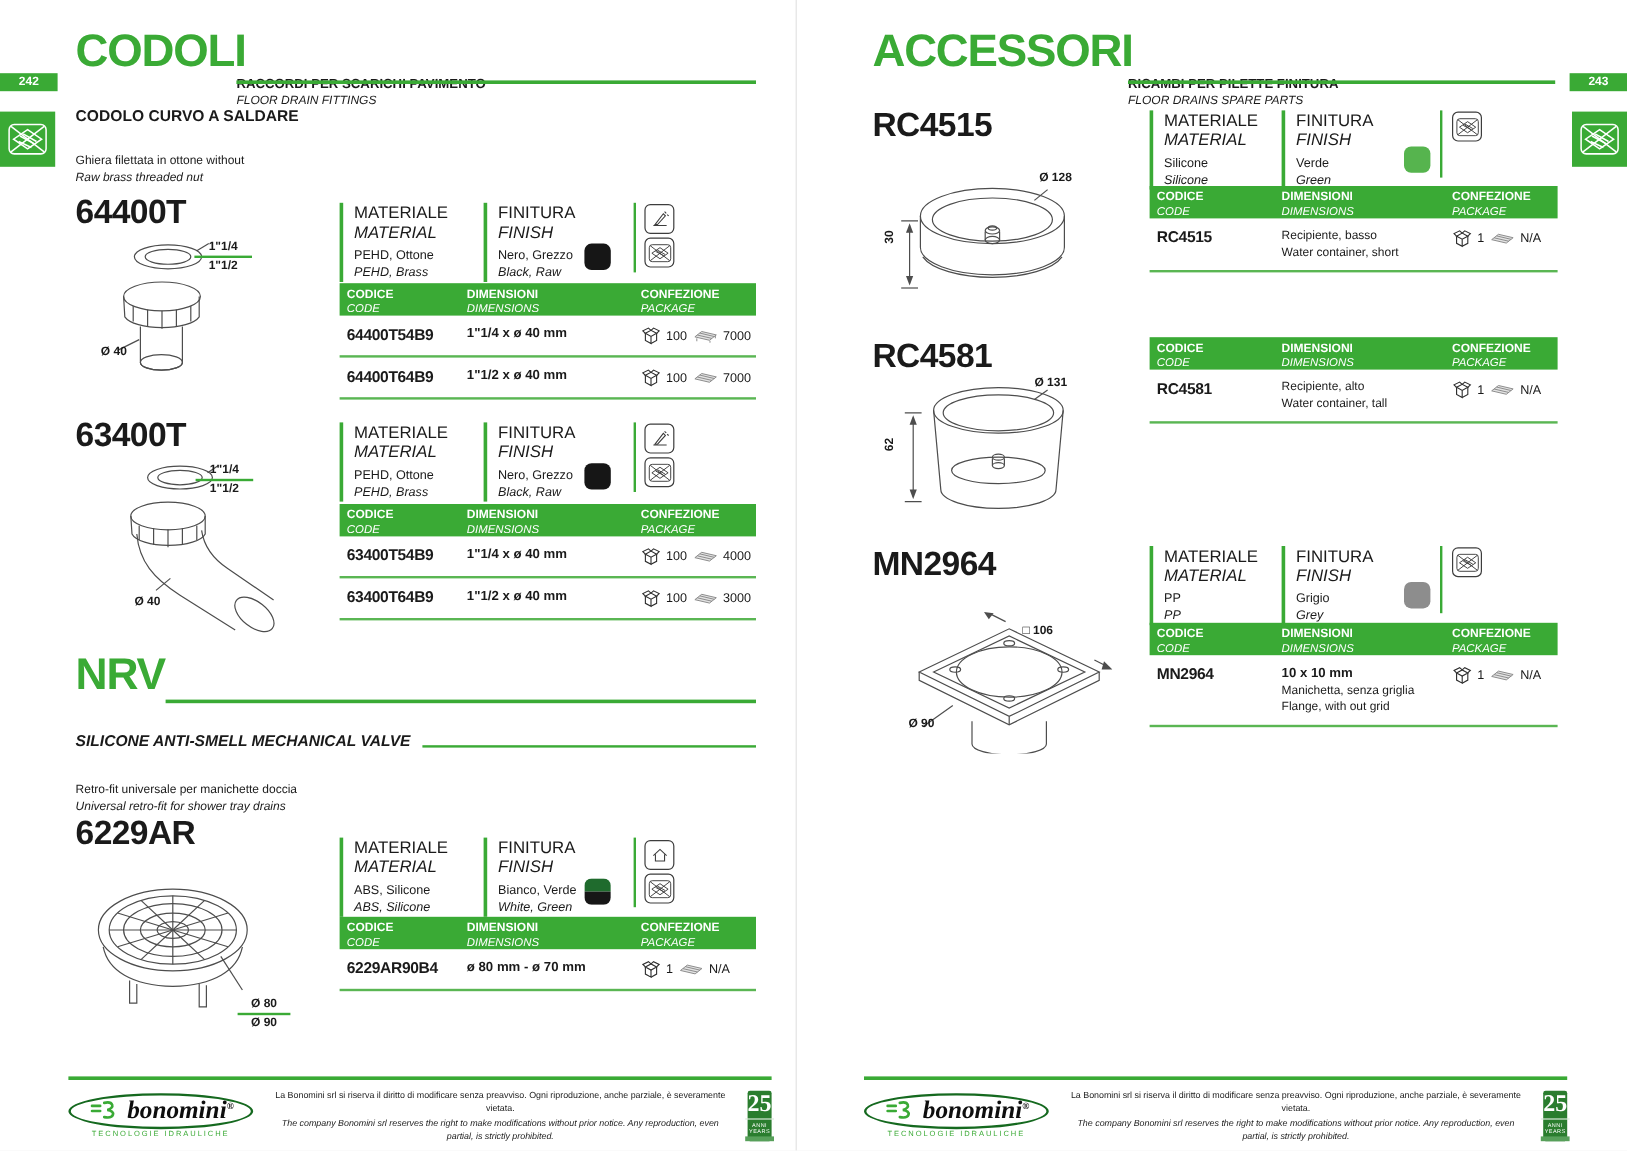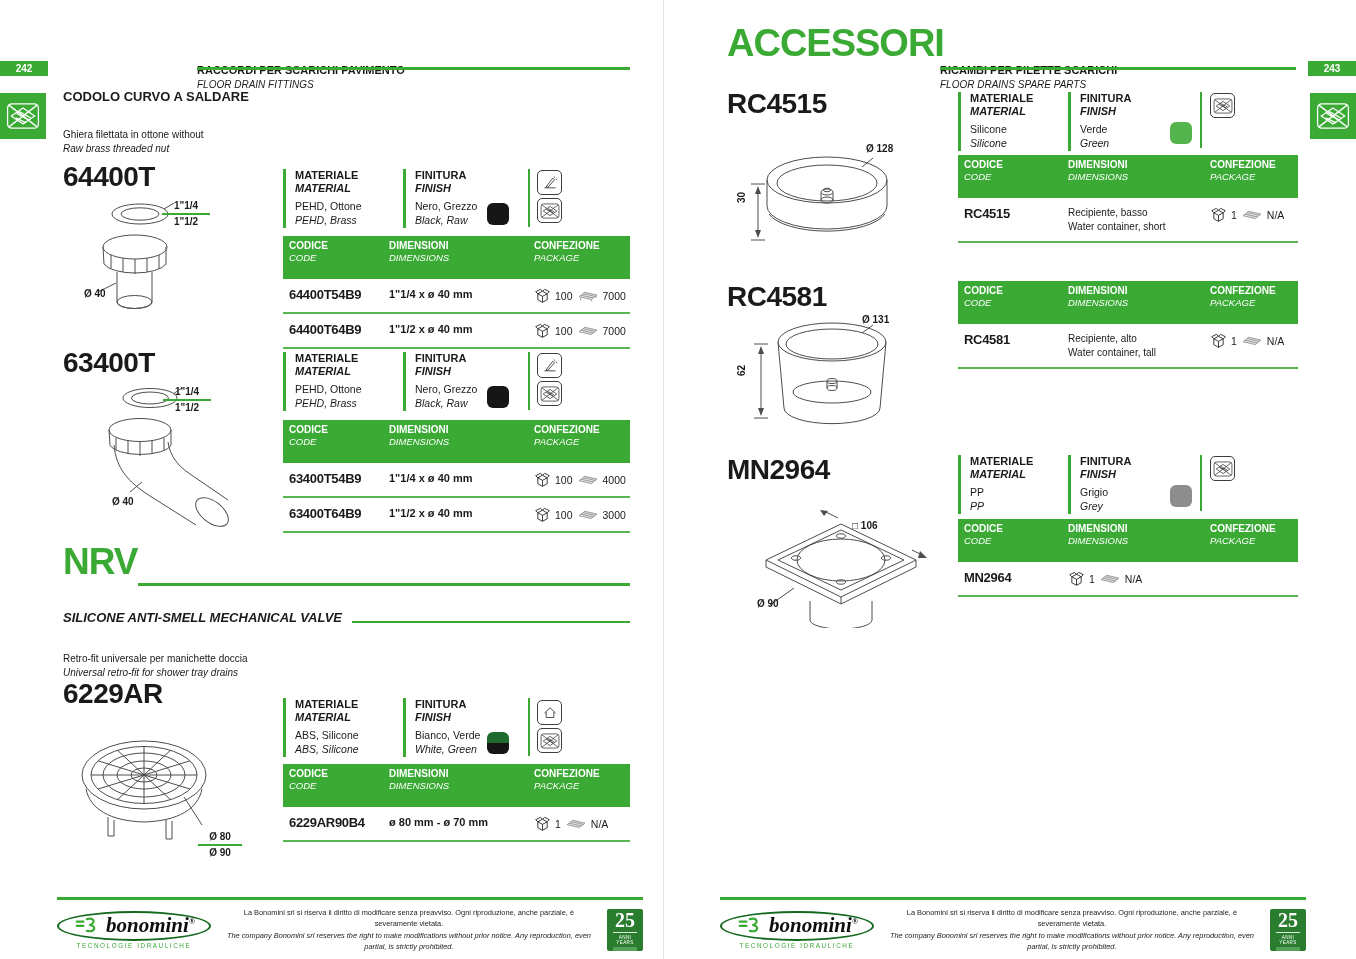--- a/index.html
+++ b/index.html
@@ -22,35 +22,35 @@
   .sec-it{ font-size:13px; font-weight:bold; line-height:1.25; }
   .sec-en-row{ display:flex; align-items:flex-end; }
   .sec-en{ font-size:13px; font-weight:bold; font-style:italic; line-height:1.25; white-space:nowrap; }
   .sec-line{ flex:1; height:2.5px; background:var(--green); margin:0 0 3px 10px; }
   .desc .it{ font-size:10px; line-height:1.4; }
   .desc .en{ font-size:10px; font-style:italic; line-height:1.4; }
 
   .prod-name{ font-size:28px; font-weight:bold; letter-spacing:-0.5px; line-height:1; }
 
   .info-col{ border-left:3px solid var(--green); padding-left:9px; }
-  .ilabel{ font-size:11px; font-weight:bold; line-height:1.15; }
+  .ilabel{ font-size:14px; font-weight:normal; line-height:1.15; }
   .ilabel .en{ font-style:italic; }
   .ival{ font-size:10.5px; line-height:1.32; margin-top:6px; }
   .ival .en{ font-style:italic; }
   .swatch{ position:absolute; width:22px; height:22px; border-radius:6px; overflow:hidden; }
   .swatch .half{ width:100%; height:50%; }
   .vline{ position:absolute; width:2px; background:var(--green); }
   .iconstack{ position:absolute; display:flex; flex-direction:column; gap:3px; }
   .iconbox{ width:25px; height:25px; border:1.5px solid #3d3d3d; border-radius:5px;
             display:flex; align-items:center; justify-content:center; background:#fff; box-sizing:border-box; }
 
   .gtable{ position:absolute; width:347px; }
   .gtable.rt{ width:340px; }
   .ghead{ background:var(--green); color:#fff; display:grid; grid-template-columns:100px 145px 1fr;
-          padding:3px 0 16px 6px; }
+          padding:3px 0 0 6px; }
   .gtable.rt .ghead{ grid-template-columns:104px 142px 1fr; }
   .ghead .it{ font-size:10px; font-weight:bold; line-height:1.3; }
   .ghead .en{ font-size:9.5px; font-style:italic; line-height:1.2; }
   .grow{ display:grid; grid-template-columns:100px 145px 1fr; padding:8px 0 8px 6px;
          border-bottom:2px solid #5ab653; align-items:start; }
   .gtable.rt .grow{ grid-template-columns:104px 142px 1fr; }
   .gcode{ font-size:13px; font-weight:bold; letter-spacing:-0.3px; }
   .gdim{ font-size:11px; font-weight:bold; line-height:1.35; }
   .gdim .sub{ font-weight:normal; font-size:10px; }
   .gdim .sub.en{ }
@@ -69,21 +69,21 @@
   .frow{ display:flex; align-items:center; gap:14px; }
   .logo-wrap{ display:flex; flex-direction:column; align-items:center; }
   .logo-oval{ border:2px solid #15691f; border-radius:50%; padding:1px 14px 2px; display:flex;
               align-items:center; gap:7px; }
   .logo-text{ font-family:"Liberation Serif",serif; font-weight:bold; font-style:italic;
               font-size:21px; color:#0e0e0e; line-height:1.1; white-space:nowrap; }
   .logo-text .reg{ font-size:8px; vertical-align:super; font-style:normal; }
   .logo-tag{ font-size:6.3px; color:var(--green); letter-spacing:1.6px; margin-top:1px; white-space:nowrap; }
   .disclaimer{ flex:1; font-size:7.4px; color:#222; text-align:center; line-height:1.55; }
   .disclaimer .en{ font-style:italic; }
-  .badge25{ width:36px; height:42px; background:#2a7d2e; color:#fff; text-align:center;
+  .badge25{ width:20px; height:42px; background:#2a7d2e; color:#fff; text-align:center;
             border-radius:2px; flex:0 0 auto; display:flex; flex-direction:column; align-items:center; justify-content:flex-start; }
   .badge25 .num{ font-family:"Liberation Serif",serif; font-size:20px; font-weight:bold; line-height:1.15; }
   .badge25 .sub{ font-size:4.6px; letter-spacing:.4px; border-top:1px solid #d9ead9; margin:0 4px; padding-top:2px; width:24px; }
   .badge25 .strip{ margin-top:2px; width:24px; height:7px; background:#57a05a; }
 </style>
 </head>
 <body>
 
 <div class="canvas">
   <div class="page-divider"></div>
@@ -96,20 +96,21 @@
         <line x1="3" y1="3" x2="29" y2="23"></line>
           <line x1="29" y1="3" x2="3" y2="23"></line>
         <polygon points="16,5.5 27,13 16,20.5 5,13"></polygon>
         <line x1="10" y1="10.5" x2="21" y2="16.5"></line>
           <line x1="12.5" y1="8.8" x2="23" y2="14.8"></line>
           <line x1="9" y1="14.8" x2="19" y2="19.5"></line>
       </g>
     </svg>
   </div>
 
+  <div class="abs big-title" style="left:63px;top:24px">CODOLI</div>
   <div class="abs hdr-sub" style="left:197px;top:33px">
     <div class="it">RACCORDI PER SCARICHI PAVIMENTO</div>
     <div class="en">FLOOR DRAIN FITTINGS</div>
   </div>
   <div class="hline" style="left:197px;top:67px;width:433px"></div>
 
   <div class="abs" style="left:63px;top:89px;width:567px">
     <div class="sec-it">CODOLO CURVO A SALDARE</div>
   </div>
   <div class="abs desc" style="left:63px;top:128px">
@@ -558,21 +559,21 @@
       <div class="badge25">
         <div class="num">25</div>
         <div class="sub">ANNI YEARS</div>
         <div class="strip"></div>
       </div>
     </div>
   </div>
 
   <div class="abs big-title" style="left:727px;top:24px">ACCESSORI</div>
   <div class="abs hdr-sub" style="left:940px;top:33px">
-    <div class="it">RICAMBI PER PILETTE SCARICHI</div>
+    <div class="it">RICAMBI PER PILETTE FINITURA</div>
     <div class="en">FLOOR DRAINS SPARE PARTS</div>
   </div>
   <div class="hline" style="left:940px;top:67px;width:356px"></div>
   <div class="pagebar" style="left:1308px;top:61px">243</div>
   <div class="cat-square" style="left:1310px;top:93px">
     <svg width="34" height="28" viewBox="0 0 32 26">
       <g stroke="#fff" fill="none" stroke-width="1.2">
         <rect x="1.5" y="1.5" width="29" height="23" rx="4"></rect>
         <line x1="3" y1="3" x2="29" y2="23"></line>
           <line x1="29" y1="3" x2="3" y2="23"></line>
@@ -828,20 +829,25 @@
           <div class="it">DIMENSIONI</div>
           <div class="en">DIMENSIONS</div>
         </div>
       <div>
           <div class="it">CONFEZIONE</div>
           <div class="en">PACKAGE</div>
         </div>
     </div>
     <div class="grow">
       <div class="gcode">MN2964</div>
+      <div class="gdim">
+        <div>10 x 10 mm</div>
+        <div class="sub">Manichetta, senza griglia</div>
+        <div class="sub en">Flange, with out grid</div>
+      </div>
       <div class="gpack">
         <svg width="17" height="17" viewBox="0 0 20 20">
             <g stroke="#2f2f2f" fill="none" stroke-width="1.1">
               <path d="M4.5,8 L10,5 L15.5,8 L10,11 Z"></path>
               <path d="M4.5,8 V15 L10,18 V11"></path>
               <path d="M15.5,8 V15 L10,18"></path>
               <path d="M4.5,8 L2,5.5 L7.5,2.8 L10,5"></path>
               <path d="M15.5,8 L18,5.5 L12.5,2.8 L10,5"></path>
             </g>
           </svg>

